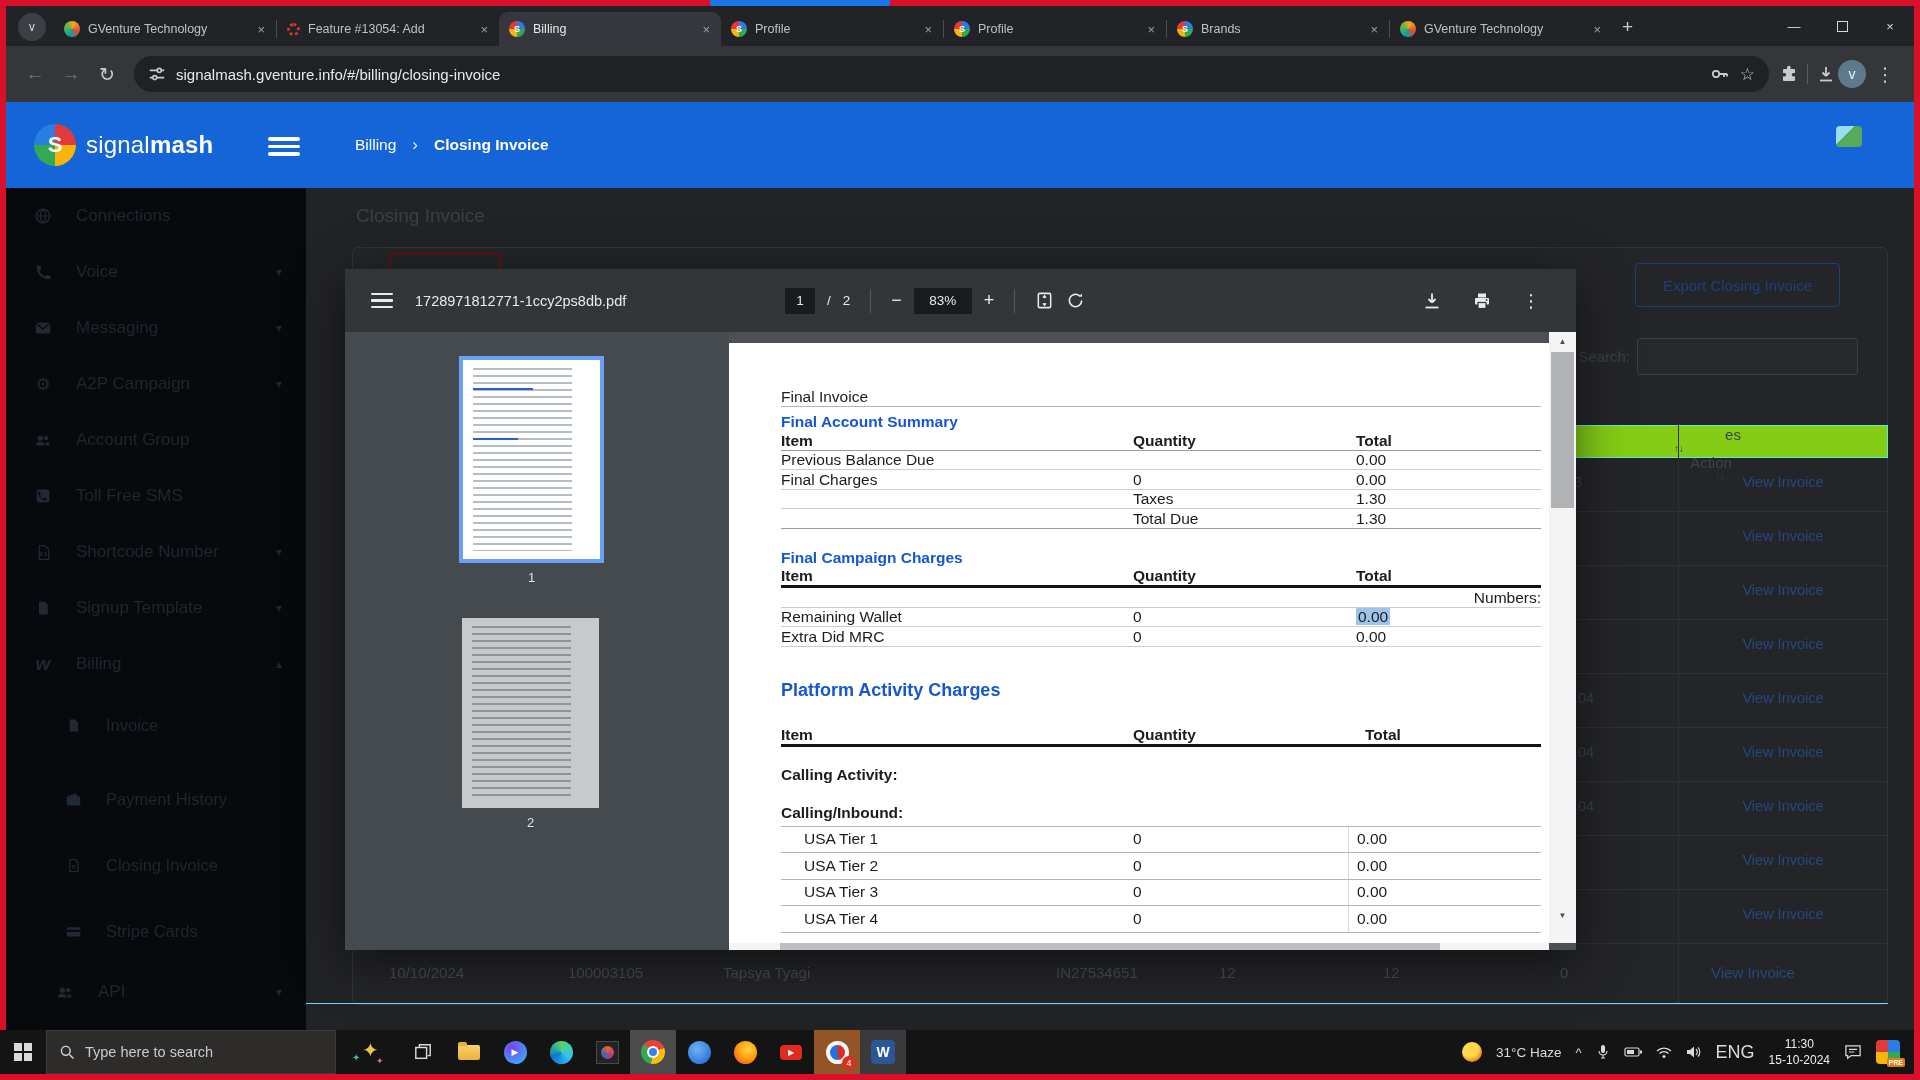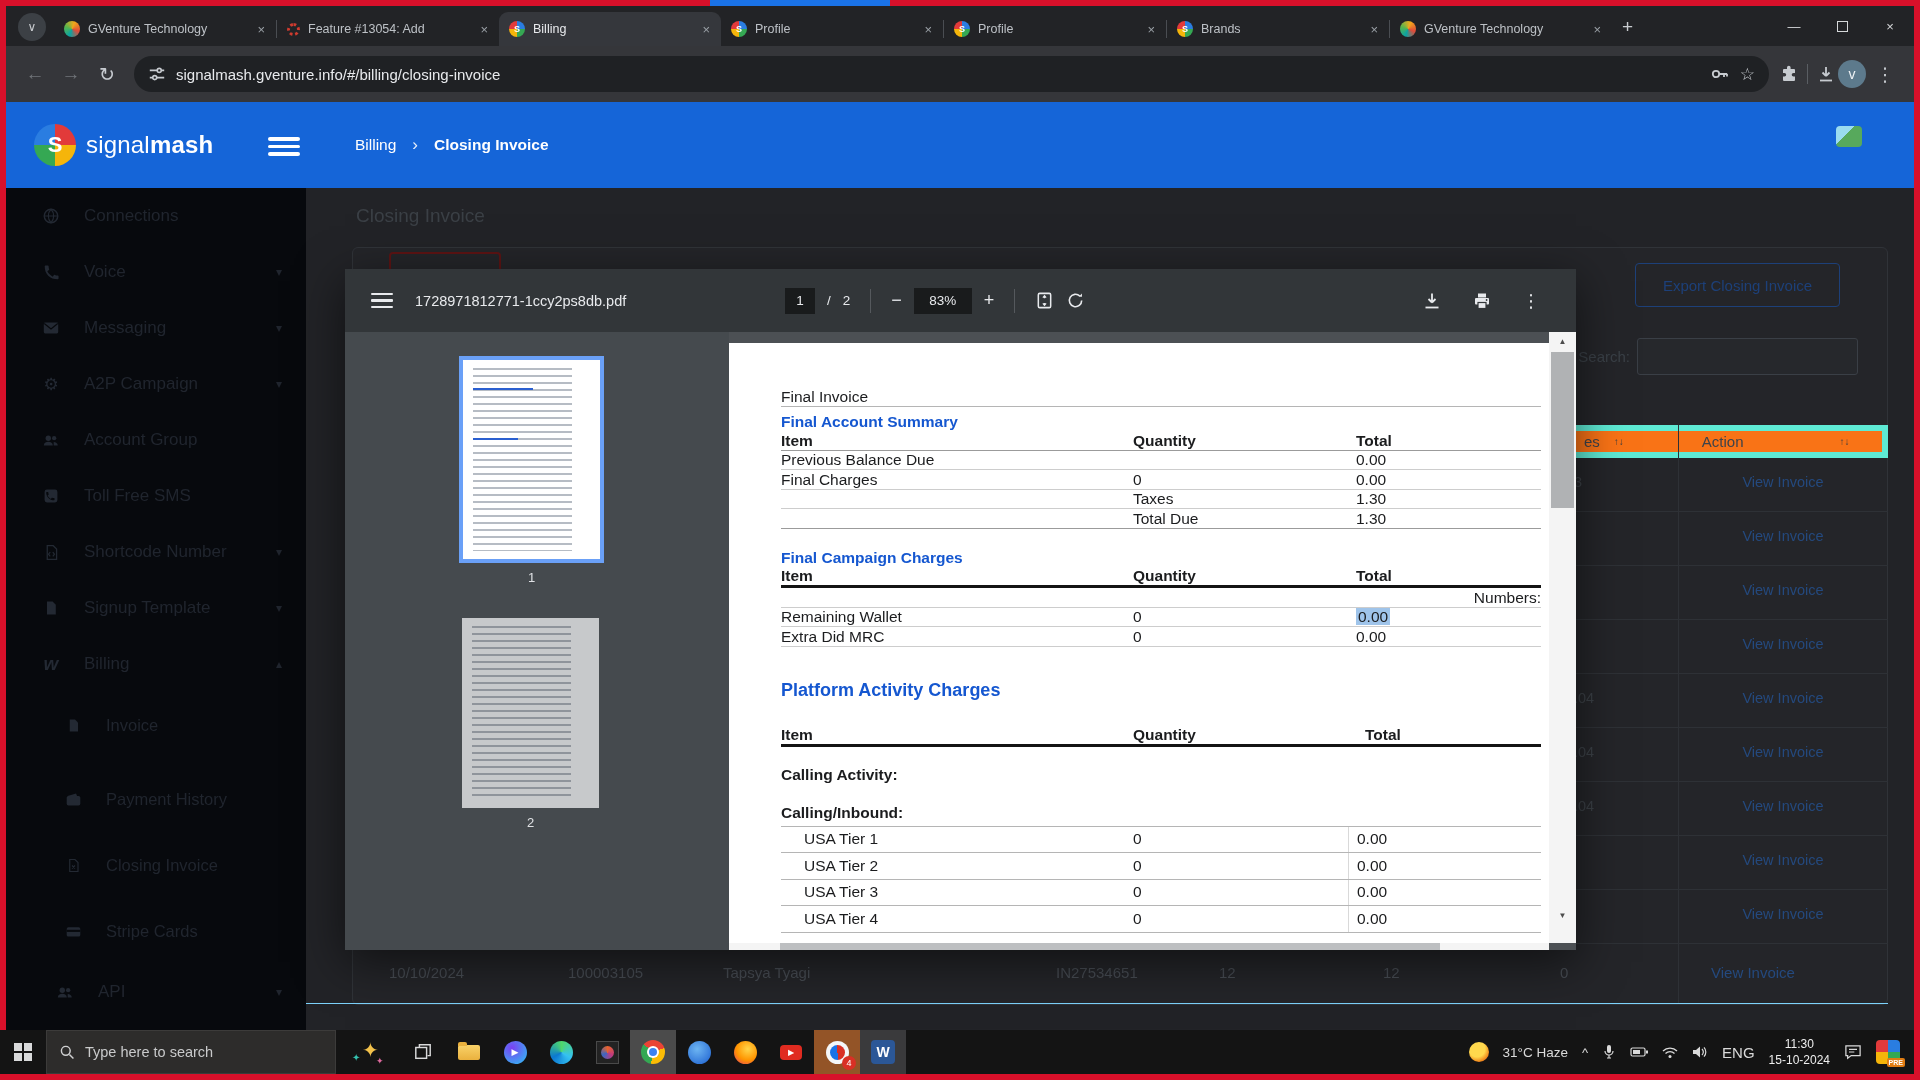--- a/index.html
+++ b/index.html
@@ -43,34 +43,34 @@
   .brandtext b{font-weight:bold;}
   .hamb{position:absolute;left:262px;top:31px;width:32px;}
   .hamb span{display:block;height:3.5px;background:#fff;border-radius:2px;margin:4px 0;}
   .crumbs{position:absolute;left:349px;top:0;height:86px;display:flex;align-items:center;gap:16px;color:#fff;}
   .crumb-a{font-size:15.5px;}
   .crumb-sep{font-size:17px;opacity:.9;}
   .crumb-b{font-size:15.5px;font-weight:bold;}
   .hdravatar{position:absolute;right:52px;top:24px;width:26px;height:21px;border-radius:4px;background:linear-gradient(135deg,#9adcf0 0 40%,#57a95c 40% 100%);}
 
   .sidebar{position:absolute;left:0;top:86px;bottom:0;width:300px;background:#07090d;color:#20252e;overflow:hidden;}
-  .sitem{height:56px;display:flex;align-items:center;padding-left:34px;gap:22px;font-size:17px;}
+  .sitem{height:56px;display:flex;align-items:center;padding-left:26px;gap:22px;font-size:17px;}
   .sitem.sub{height:66px;padding-left:56px;font-size:16.5px;}
   .sitem .chev{margin-left:auto;padding-right:24px;font-size:12px;}
   .sicon{width:22px;display:flex;justify-content:center;color:#232933;flex:0 0 auto;font-size:17px;}
   .sicon svg{display:block;}
 
   .main{position:absolute;left:300px;top:86px;right:0;bottom:0;background:#222327;overflow:hidden;}
   .card{position:absolute;left:46px;top:59px;width:1536px;height:758px;border:1px solid #303338;border-radius:6px;background:#242529;}
   .pagetitle{position:absolute;left:50px;top:17px;font-size:19px;color:#3b4046;}
   .redbtn{position:absolute;left:83px;top:64px;width:112px;height:46px;border:2px solid #5c1414;border-radius:4px;}
   .exportbtn{position:absolute;left:1329px;top:75px;width:205px;height:44px;border:1px solid #1d4079;border-radius:4px;color:#1d4079;font-size:15px;display:flex;align-items:center;justify-content:center;}
   .searchlbl{position:absolute;left:1240px;top:160px;width:84px;text-align:right;font-size:15px;color:#3a4047;}
   .searchbox{position:absolute;left:1331px;top:150px;width:221px;height:37px;border:1px solid #3a3f46;border-radius:3px;background:#26282c;}
-  .thead{position:absolute;left:1150px;top:237px;width:432px;height:33px;background:#f97316;border:6px solid #5eead4;color:#3e434a;font-size:15px;}
+  .thead{position:absolute;left:1150px;top:237px;width:432px;height:33px;background:#84cc16;border:1px solid #5eead4;color:#3e434a;font-size:15px;flex-direction:column;}
   .thead .sort{font-size:10px;color:#353a40;margin-left:14px;}
   .bgrow{position:absolute;left:1150px;width:432px;height:54px;border-bottom:1px solid #2e3136;color:#3b4046;font-size:14.5px;}
   .bgrow .vi{position:absolute;left:222px;width:210px;text-align:center;color:#24497e;}
   .bgrow .tx{position:absolute;left:118px;}
   .coldiv{position:absolute;left:1372px;top:237px;width:1px;height:580px;background:#2e3136;}
   .botrow{position:absolute;left:0;top:762px;width:1582px;height:54px;border-bottom:1px solid #7dd3fc;color:#474c53;font-size:15px;}
   .botrow span{position:absolute;top:14px;}
   .botrow .vi2{color:#24497e;}
 
   
@@ -697,21 +697,21 @@
           <rect x="3" y="4" width="7" height="4" fill="#dadada"></rect>
         </svg>
       <svg width="16" height="13" viewBox="0 0 16 13">
           <path d="M1 5a10 10 0 0114 0M3.5 7.5a6.5 6.5 0 019 0" fill="none" stroke="#dadada" stroke-width="1.3"></path>
           <circle cx="8" cy="10.5" r="1.5" fill="#dadada"></circle>
         </svg>
       <svg width="16" height="14" viewBox="0 0 16 14">
           <path d="M1 5h3l4-3.5v11L4 9H1z" fill="#dadada"></path>
           <path d="M10 4a4.5 4.5 0 010 6M12 2.3a7 7 0 010 9.4" stroke="#dadada" stroke-width="1.2" fill="none"></path>
         </svg>
-      <span style="font-size:15px;">ENG</span>
+      <span style="font-size:18px;">ENG</span>
       <div class="timeblk">
         <div>11:30</div>
         <div>15-10-2024</div>
       </div>
       <svg width="18" height="16" viewBox="0 0 20 18">
           <path d="M2 2h16v11H8l-4 3v-3H2z" fill="none" stroke="#dadada" stroke-width="1.4"></path>
           <path d="M5.5 6h9M5.5 9h6" stroke="#dadada" stroke-width="1.3"></path>
         </svg>
       <div class="preic">
           <span class="prechip">PRE</span>

